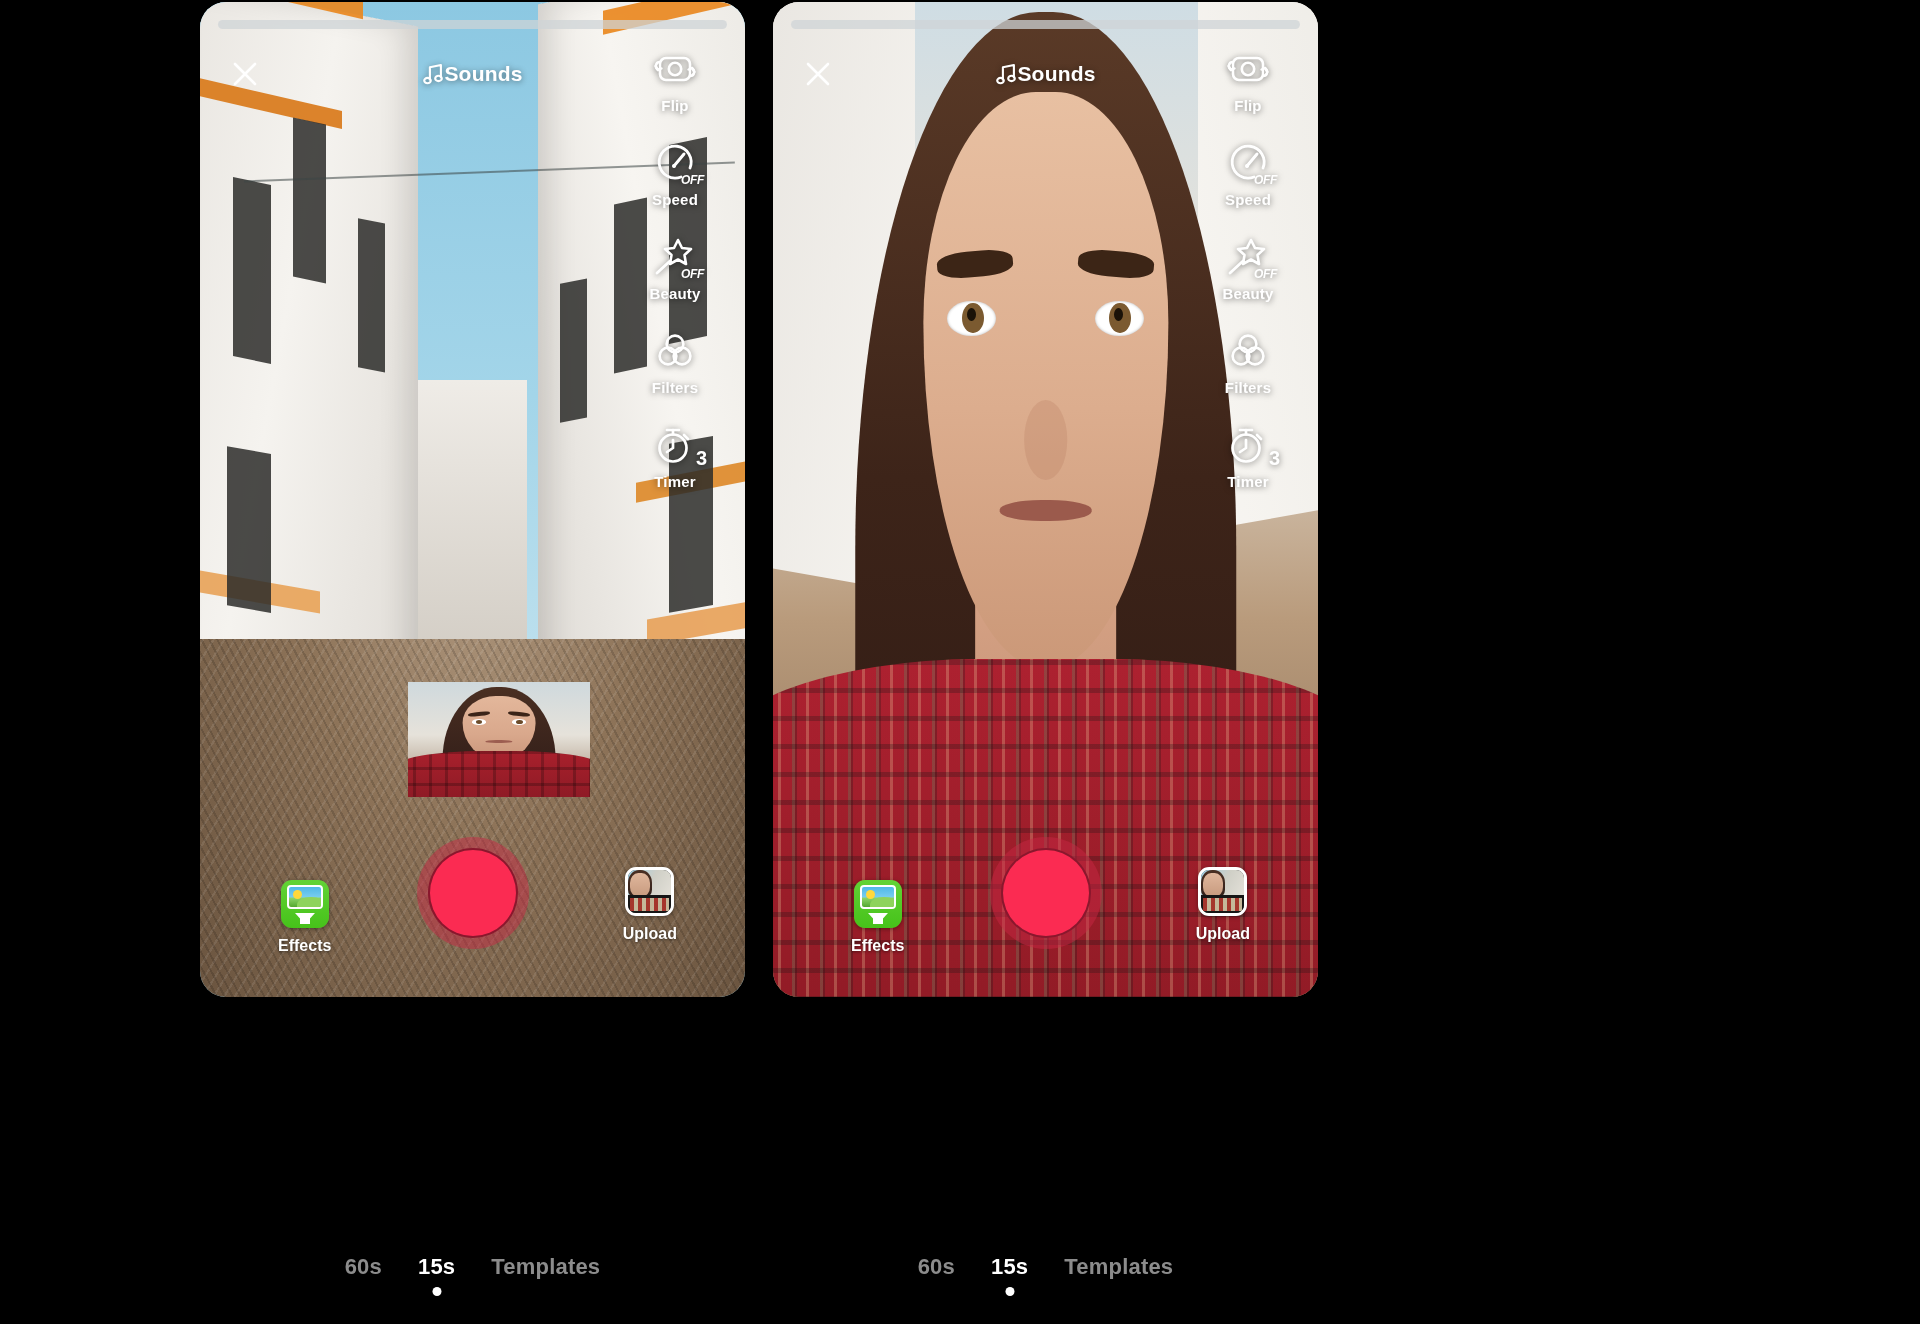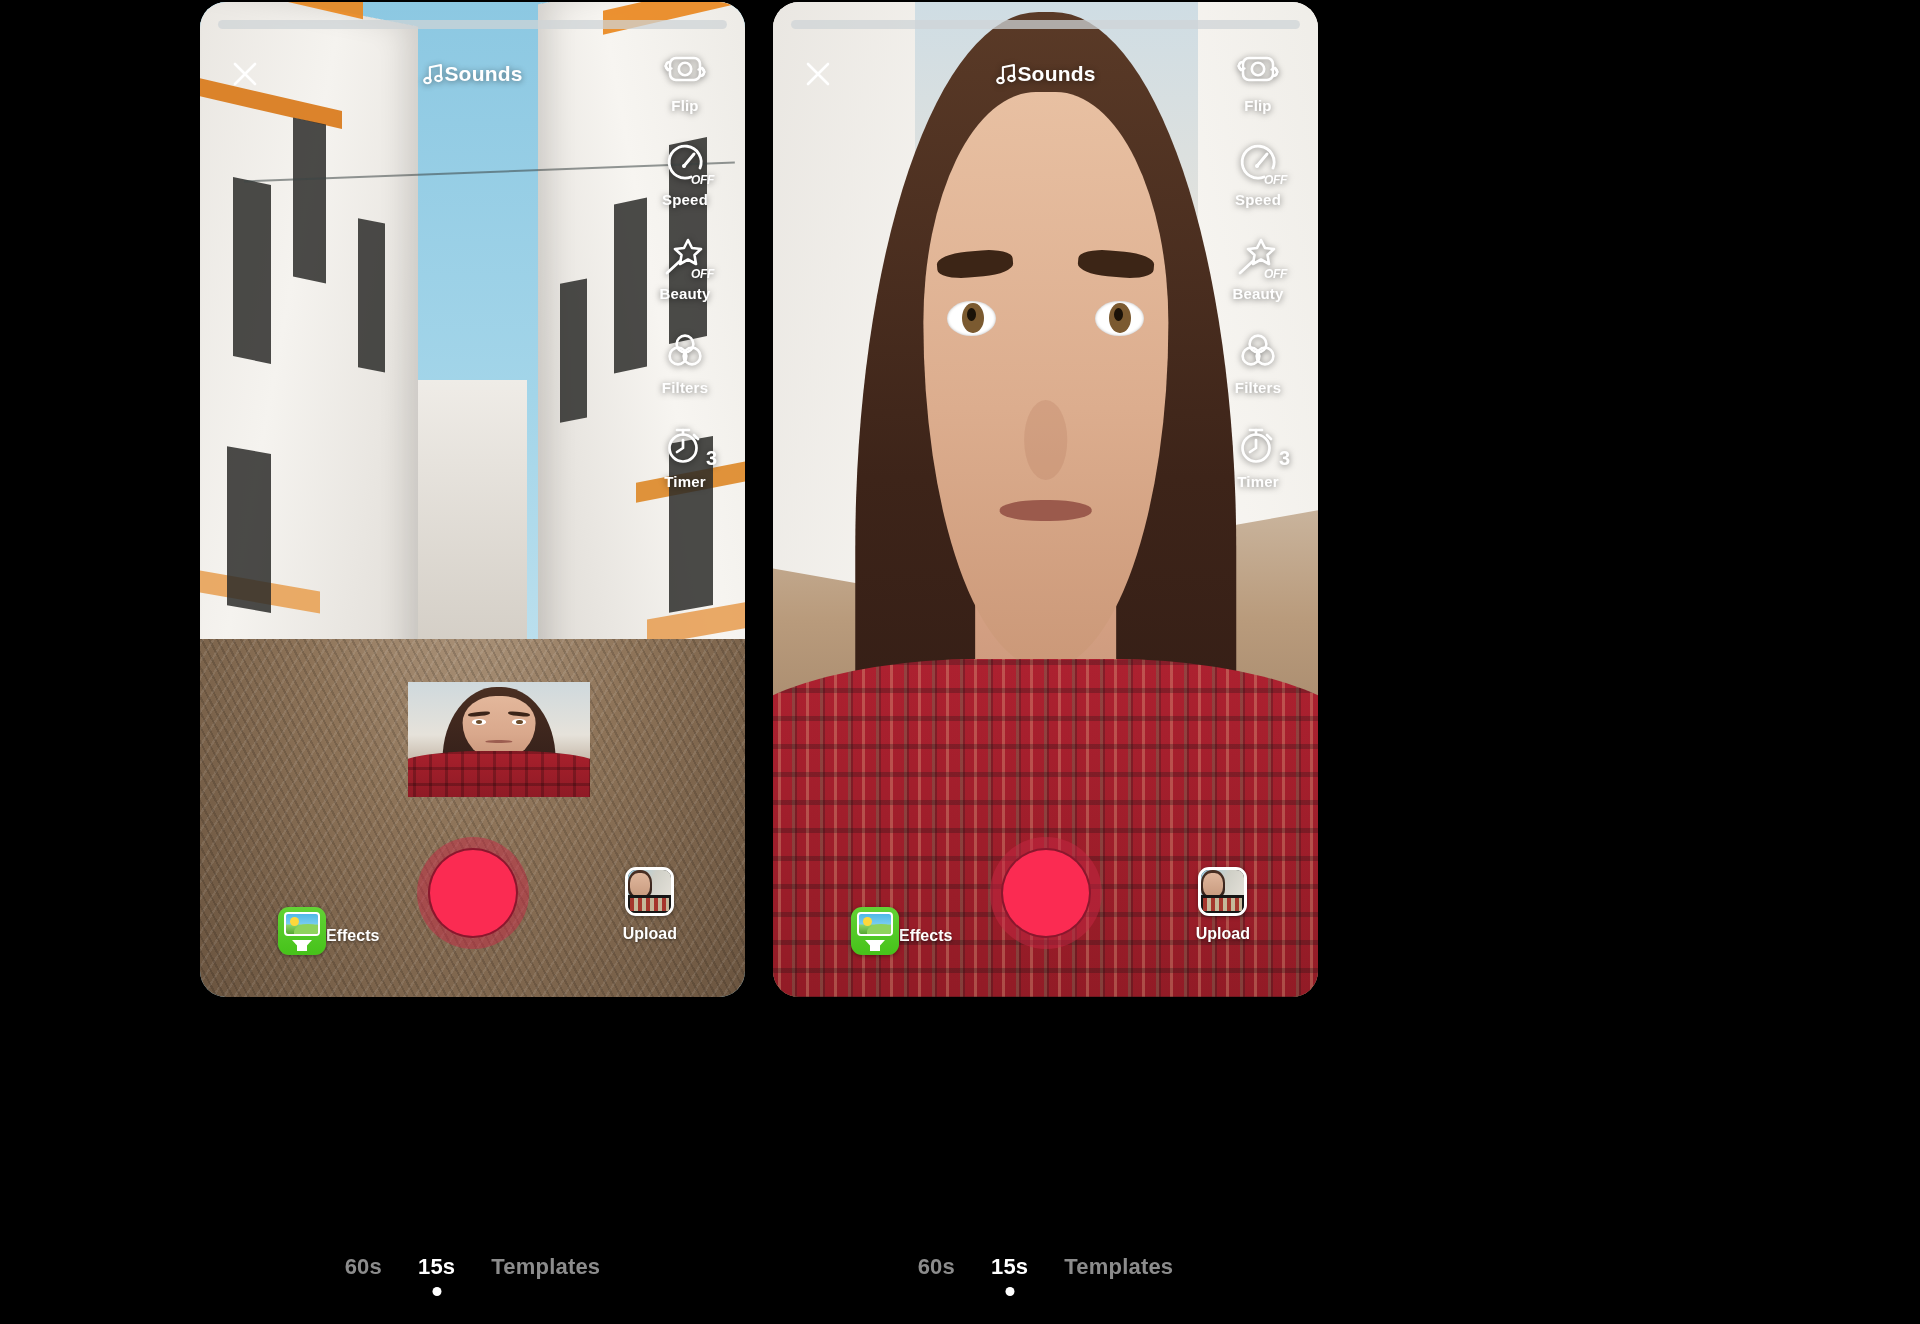--- a/index.html
+++ b/index.html
@@ -107,21 +107,21 @@
     position:absolute; left:50%; top:50%; transform:translate(-50%,-50%);
     display:flex; align-items:center; cursor:pointer;
     filter:drop-shadow(0 1px 3px rgba(0,0,0,.45));
   }
   .sounds-label {
     color:#fff; font-size:21px; font-weight:bold; letter-spacing:.2px;
   }
 
   
   .rail {
-    position:absolute; right:16px; top:44px;
+    position:absolute; right:26px; top:44px;
     width:88px;
     display:flex; flex-direction:column; align-items:center;
     gap:26px;
   }
   .rail-item {
     display:flex; flex-direction:column; align-items:center;
     cursor:pointer; width:88px;
     filter:drop-shadow(0 1px 3px rgba(0,0,0,.5));
   }
   .rail-icon { position:relative; width:46px; height:46px; }
@@ -190,21 +190,21 @@
       linear-gradient(180deg,#a8202c 0%,#8c1a25 100%);
     border-radius:42% 42% 0 0 / 30% 30% 0 0;
   }
 
   
   .bottom {
     position:absolute; left:0; right:0; bottom:42px; height:130px;
   }
   .effects-btn {
     position:absolute; left:78px; bottom:0;
-    display:flex; flex-direction:row; align-items:center; cursor:pointer;
+    display:flex; flex-direction:column; align-items:center; cursor:pointer;
   }
   .effects-icon {
     width:48px; height:48px; border-radius:11px;
     background:linear-gradient(180deg,#62d335 0%,#46c21a 100%);
     position:relative; box-shadow:0 1px 4px rgba(0,0,0,.4);
   }
   .eff-photo{
     position:absolute; left:6px; top:5px; width:36px; height:24px;
     border-radius:4px; border:2px solid #fff;
     background:linear-gradient(180deg,#4fb8e8 0%,#79cdef 52%,#8fd66a 53%,#55a830 100%);

